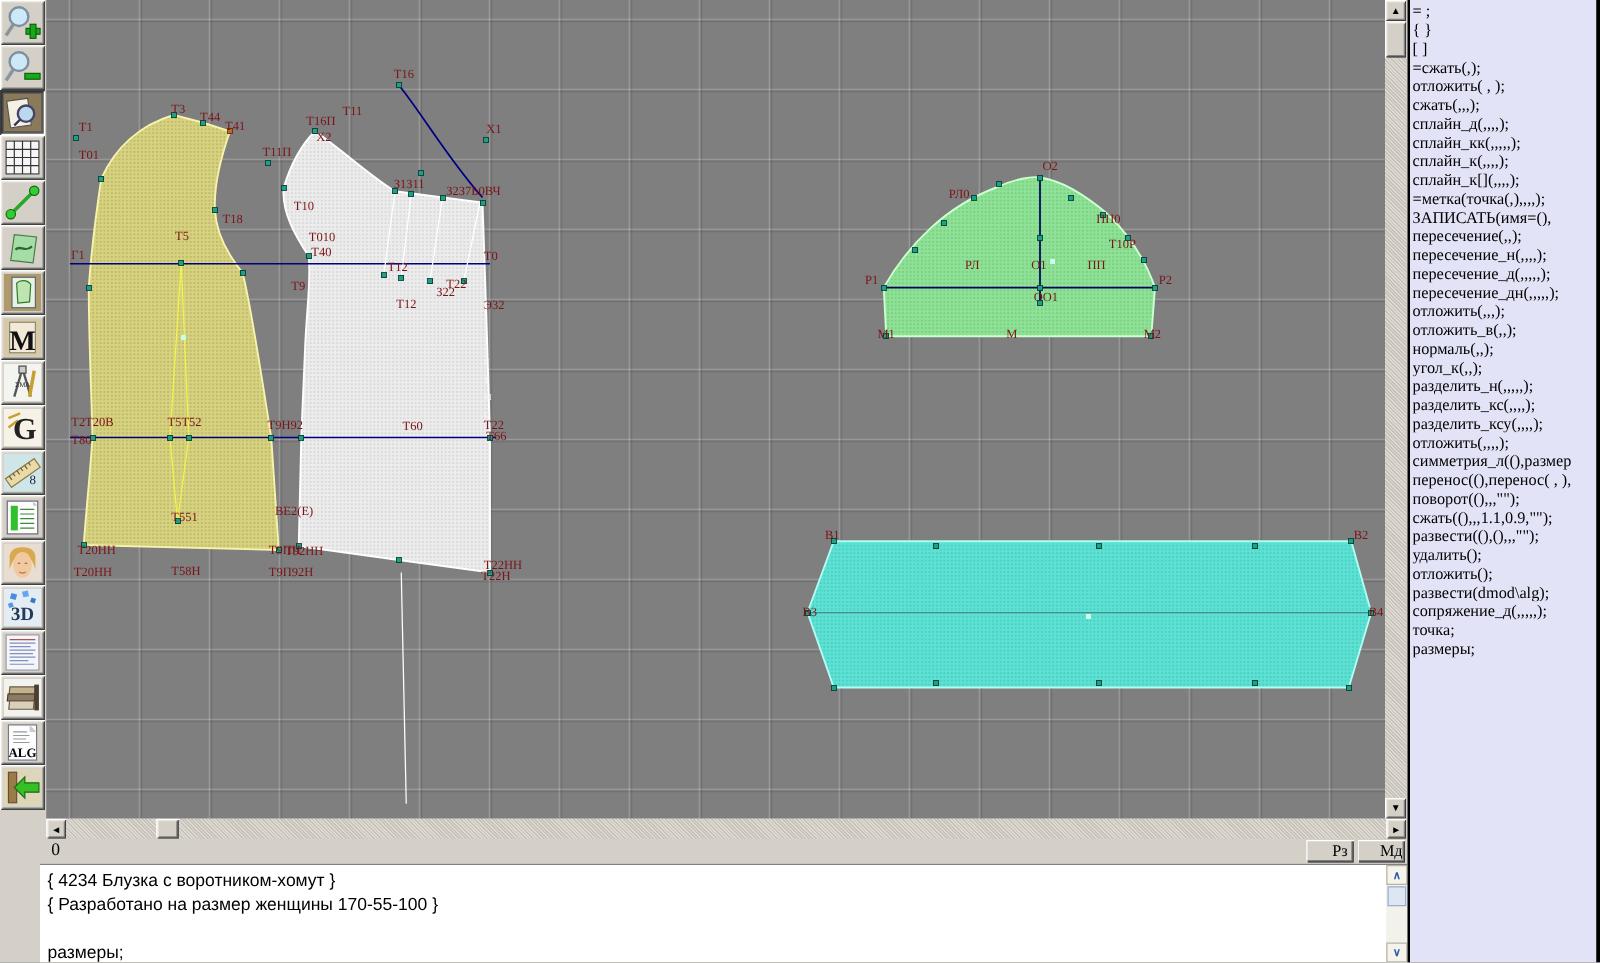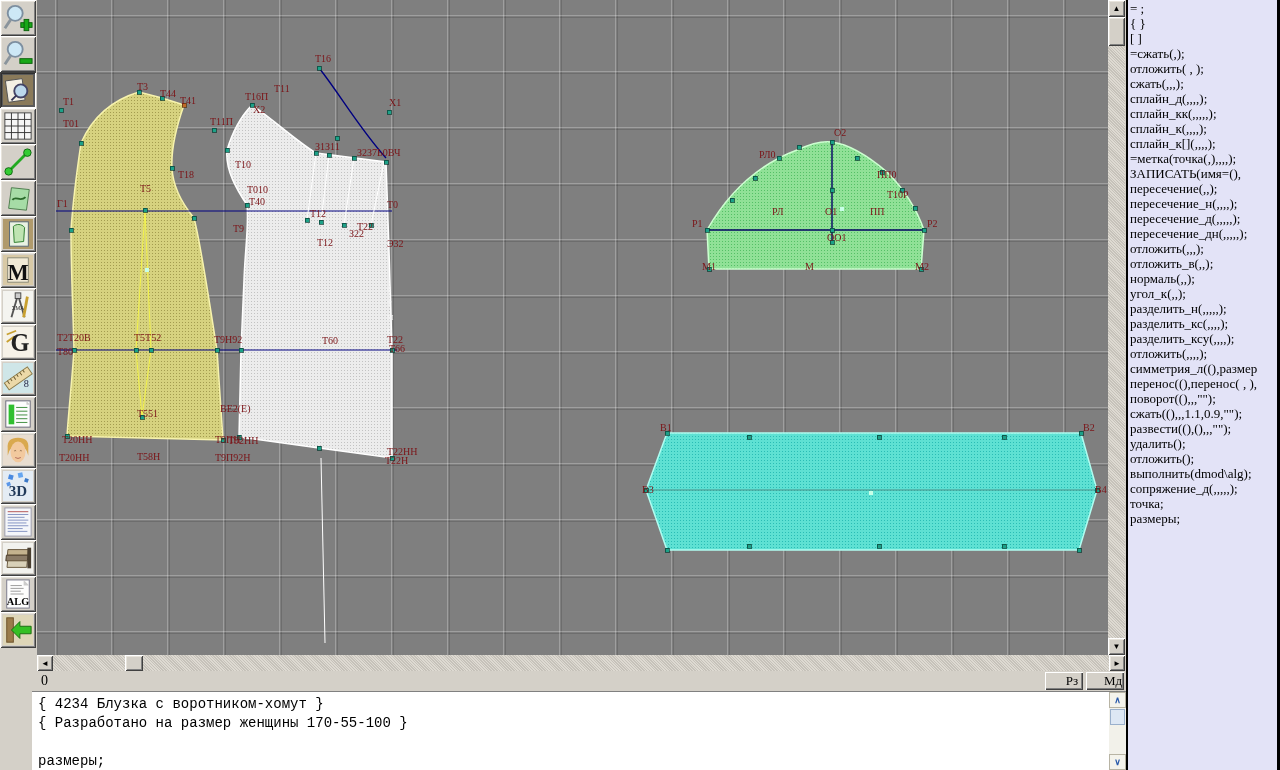--- a/index.html
+++ b/index.html
@@ -46,21 +46,21 @@
   .statusrow .zero{position:absolute;left:4px;top:2px;color:#000;}
   .sbtn{position:absolute;top:1px;width:38px;height:18px;background:#d4d0c8;box-sizing:border-box;
         box-shadow:inset 1px 1px #ffffff, inset -1px -1px #404040, inset -2px -2px #808080;
         font-family:"Liberation Serif",serif;font-size:13px;text-align:center;line-height:17px;color:#000;padding-left:16px;}
   .sbtn.rz{right:42px;}  .sbtn.md{right:1px;text-align:center;}
 
   
   .editor{position:absolute;left:32px;top:691px;width:1094px;height:79px;background:#ffffff;
           border-top:1px solid #808080;box-sizing:border-box;}
   .editor .lines{position:absolute;left:6px;top:3px;right:20px;
-          font-family:Liberation Mono, monospace;font-size:14px;line-height:19px;color:#000;white-space:pre;}
+          font-family:Liberation Sans, sans-serif;font-size:14px;line-height:19px;color:#000;white-space:pre;}
   .ed-scroll{position:absolute;right:0;top:0;width:17px;height:78px;background:#f2f1ea;}
   .xp-btn{position:absolute;width:17px;height:16px;background:#f4f3ec;border:1px solid #b8b4a4;box-sizing:border-box;
           color:#2a5aab;font-size:9px;font-weight:bold;display:flex;align-items:center;justify-content:center;}
   .xp-btn.up{top:0;} .xp-btn.dn{bottom:0;}
   .xp-thumb{position:absolute;top:17px;left:1px;width:15px;height:16px;background:#dde7f4;border:1px solid #9ab0cc;box-sizing:border-box;}
 
   
   .rpanel{position:absolute;left:1126px;top:0;width:154px;height:770px;box-sizing:border-box;
           background:#e3e3f7;border-left:2px solid #000;border-right:3px solid #000;
           padding:1px 0 0 2px;overflow:hidden;}
@@ -443,17 +443,17 @@
     <div class="fitem">разделить_кс(,,,,);</div>
     <div class="fitem">разделить_ксу(,,,,);</div>
     <div class="fitem">отложить(,,,,);</div>
     <div class="fitem">симметрия_л((),размер</div>
     <div class="fitem">перенос((),перенос( , ),</div>
     <div class="fitem">поворот((),,,"");</div>
     <div class="fitem">сжать((),,,1.1,0.9,"");</div>
     <div class="fitem">развести((),(),,,"");</div>
     <div class="fitem">удалить();</div>
     <div class="fitem">отложить();</div>
-    <div class="fitem">выполнить(dmod\alg);</div>
+    <div class="fitem">развести(dmod\alg);</div>
     <div class="fitem">сопряжение_д(,,,,,);</div>
     <div class="fitem">точка;</div>
     <div class="fitem">размеры;</div>
   </div>
 
 </body></html>

